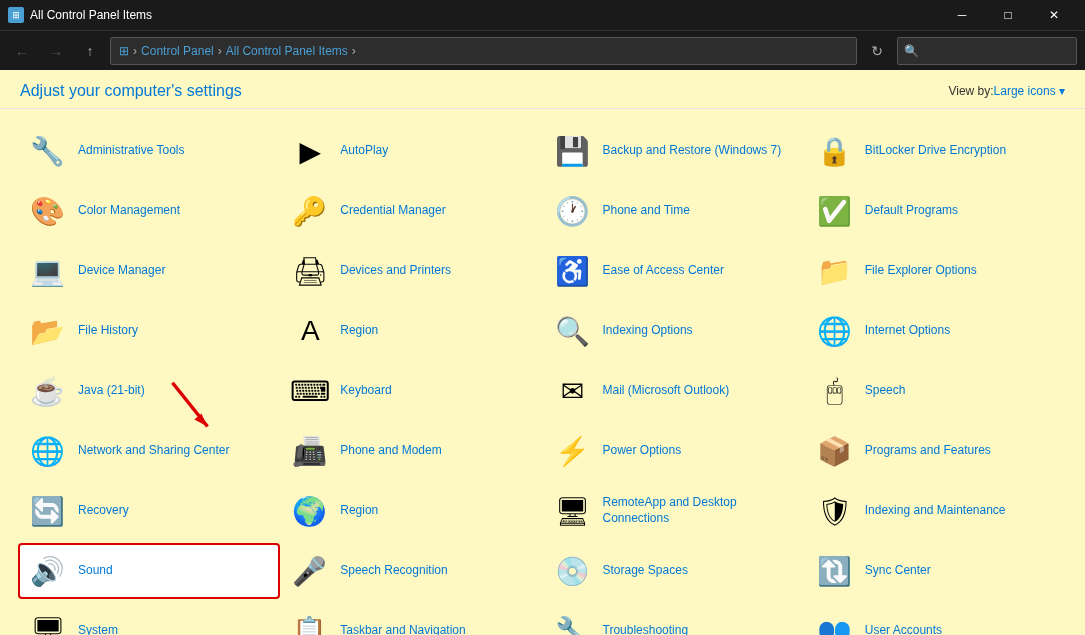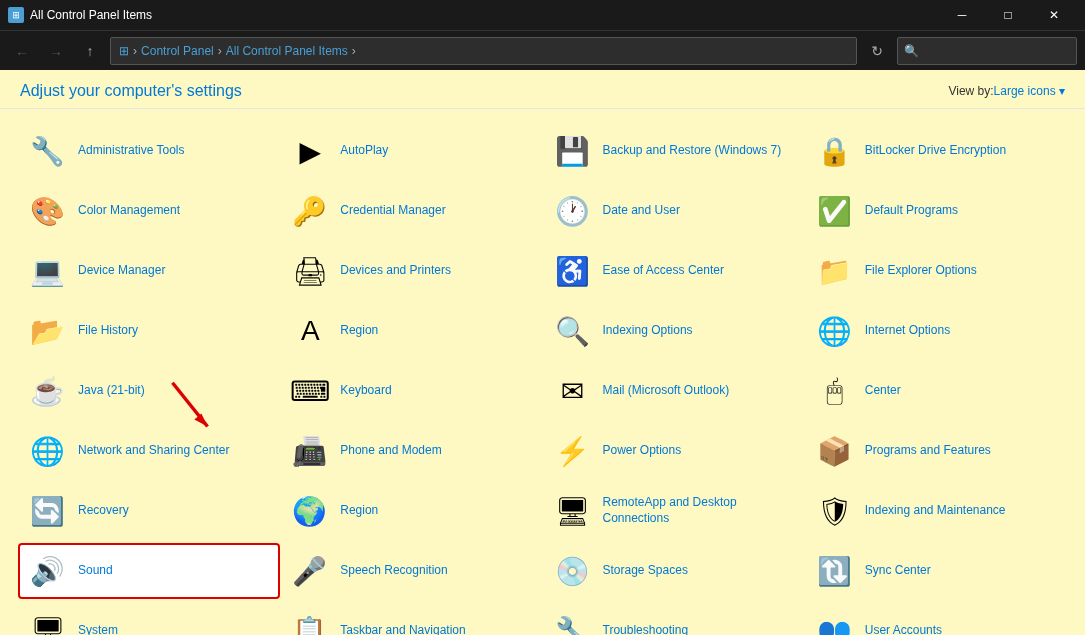--- a/index.html
+++ b/index.html
@@ -223,21 +223,21 @@
         <div class="control-item">
           <div class="item-icon">🎨</div>
           <div class="item-label">Color Management</div>
         </div>
         <div class="control-item">
           <div class="item-icon">🔑</div>
           <div class="item-label">Credential Manager</div>
         </div>
         <div class="control-item">
           <div class="item-icon">🕐</div>
-          <div class="item-label">Date and User</div>
+          <div class="item-label">Phone and Time</div>
         </div>
         <div class="control-item">
           <div class="item-icon">✅</div>
           <div class="item-label">Default Programs</div>
         </div>
         <div class="control-item">
           <div class="item-icon">💻</div>
           <div class="item-label">Device Manager</div>
         </div>
         <div class="control-item">
@@ -275,21 +275,21 @@
         <div class="control-item">
           <div class="item-icon">⌨</div>
           <div class="item-label">Keyboard</div>
         </div>
         <div class="control-item">
           <div class="item-icon">✉</div>
           <div class="item-label">Mail (Microsoft Outlook)</div>
         </div>
         <div class="control-item">
           <div class="item-icon">🖱</div>
-          <div class="item-label">Center</div>
+          <div class="item-label">Speech</div>
         </div>
         <div class="control-item">
           <div class="item-icon">🌐</div>
           <div class="item-label">Network and Sharing Center</div>
         </div>
         <div class="control-item">
           <div class="item-icon">📠</div>
           <div class="item-label">Phone and Modem</div>
         </div>
         <div class="control-item">

